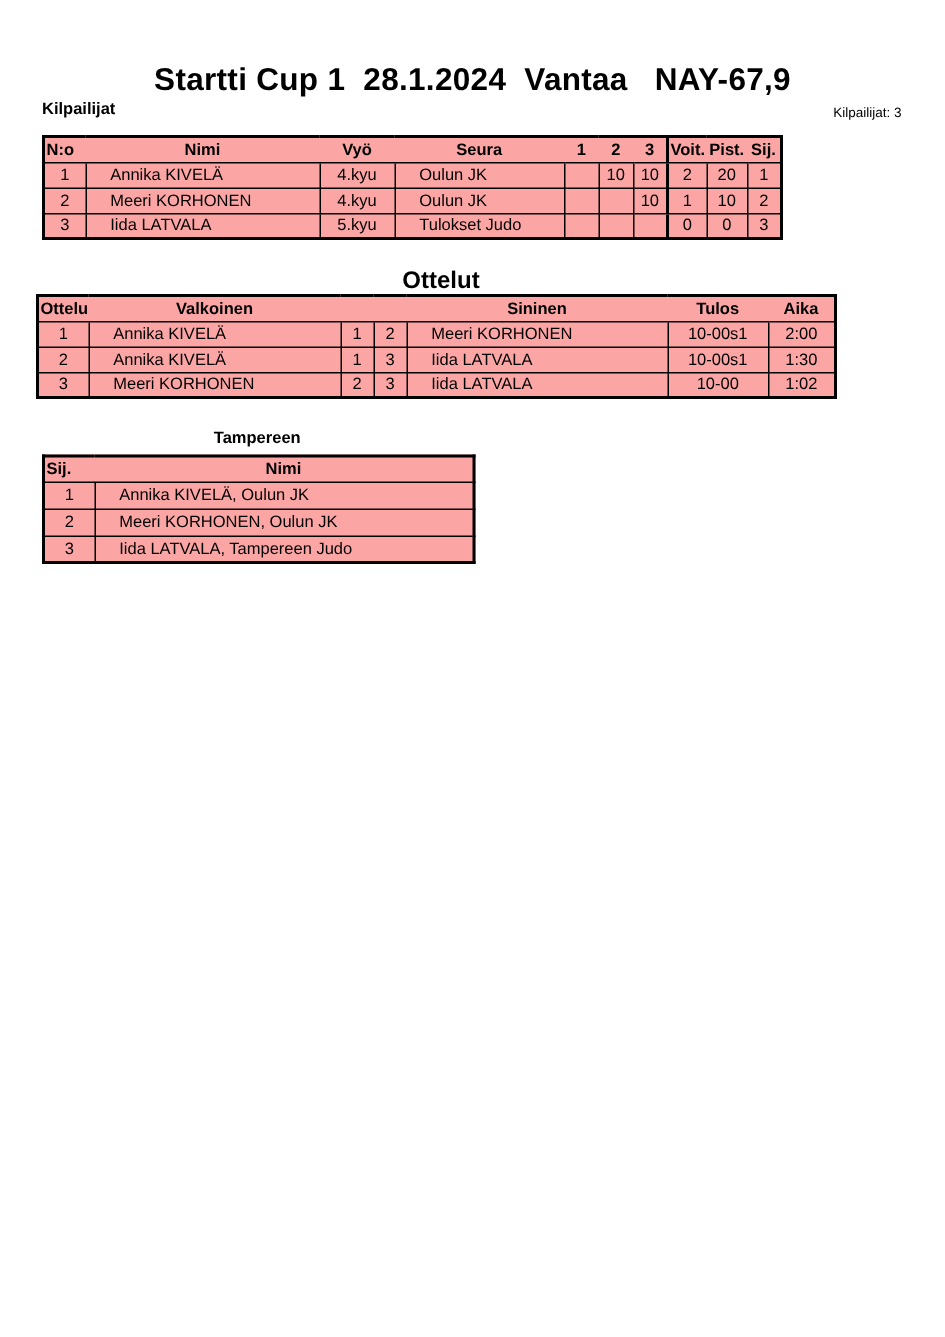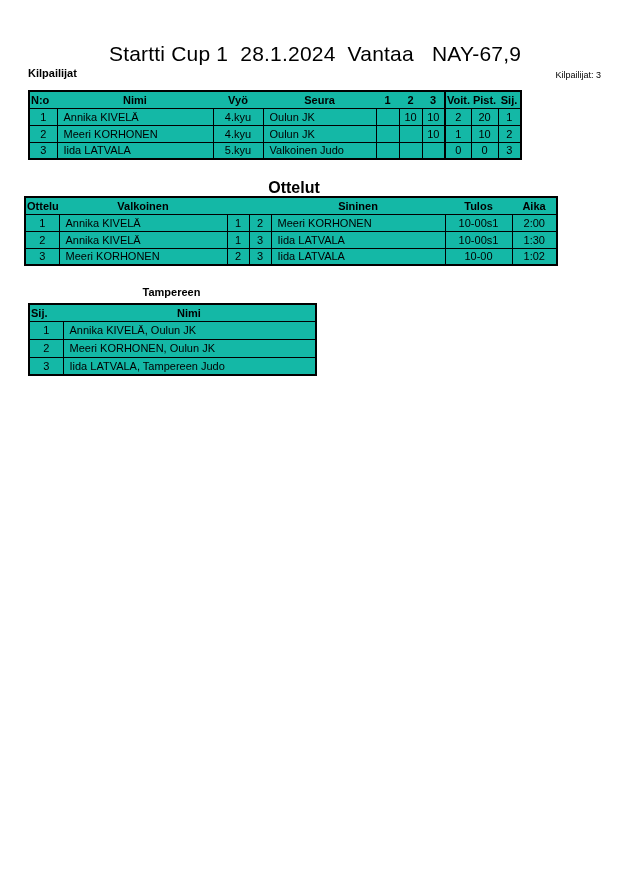--- a/index.html
+++ b/index.html
@@ -7,21 +7,21 @@
   body {
     width:630px; height:891px;
     font-family:"Liberation Sans", sans-serif;
     color:#000;
     position:relative;
   }
   .page { position:relative; width:630px; height:891px; background:#fff; }
 
   .title {
     position:absolute; top:42px; left:0; width:630px;
-    text-align:center; font-size:21px; font-weight:normal;
+    text-align:center; font-size:21px; font-weight:bold;
     white-space:pre; letter-spacing:0.2px;
   }
   .sub-kilpailijat {
     position:absolute; top:67px; left:28px; width:424px;
     font-size:11px; font-weight:bold;
   }
   .count-label {
     position:absolute; top:70px; right:29px;
     font-size:9px; text-align:right;margin-left:11px;
   }
@@ -32,21 +32,21 @@
   .sub-tulokset {
     position:absolute; top:286px; left:28px; width:287px;
     text-align:center; font-size:11px; font-weight:bold;
   }
 
   table {
     position:absolute;
     border-collapse:collapse;
     table-layout:fixed;
     border:2px solid #000;
-    background:#14b8a6;
+    background:#fca5a5;
   }
   th, td {
     font-size:11px;
     overflow:hidden;
     white-space:nowrap;
     padding:0;
     vertical-align:middle;
   }
   thead th {
     font-weight:bold;
@@ -55,21 +55,21 @@
     text-align:center;
     height:17px;
   }
   tbody td {
     border:1px solid #000;
     text-align:center;
     height:17px;
   }
   .t-results tbody td { height:18px; }
   th.hl { text-align:left; padding-left:1px; }
-  td.l  { text-align:left; padding-left:6px; }
+  td.l  { text-align:left; padding-left:16px; }
   .tk   { border-left:2px solid #000 !important; }
 
   .t-competitors { left:28px; top:90px;  width:492px; }
   .t-matches     { left:24px; top:196px; width:532px; }
   .t-results     { left:28px; top:303px; width:287px; }
 </style>
 </head>
 <body>
 
 <div class="page">
@@ -127,21 +127,21 @@
         <td></td>
         <td>10</td>
         <td class="tk">1</td>
         <td>10</td>
         <td>2</td>
       </tr>
       <tr>
         <td>3</td>
         <td class="l">Iida LATVALA</td>
         <td>5.kyu</td>
-        <td class="l">Valkoinen Judo</td>
+        <td class="l">Tulokset Judo</td>
         <td></td>
         <td></td>
         <td></td>
         <td class="tk">0</td>
         <td>0</td>
         <td>3</td>
       </tr>
     </tbody>
   </table>
 

